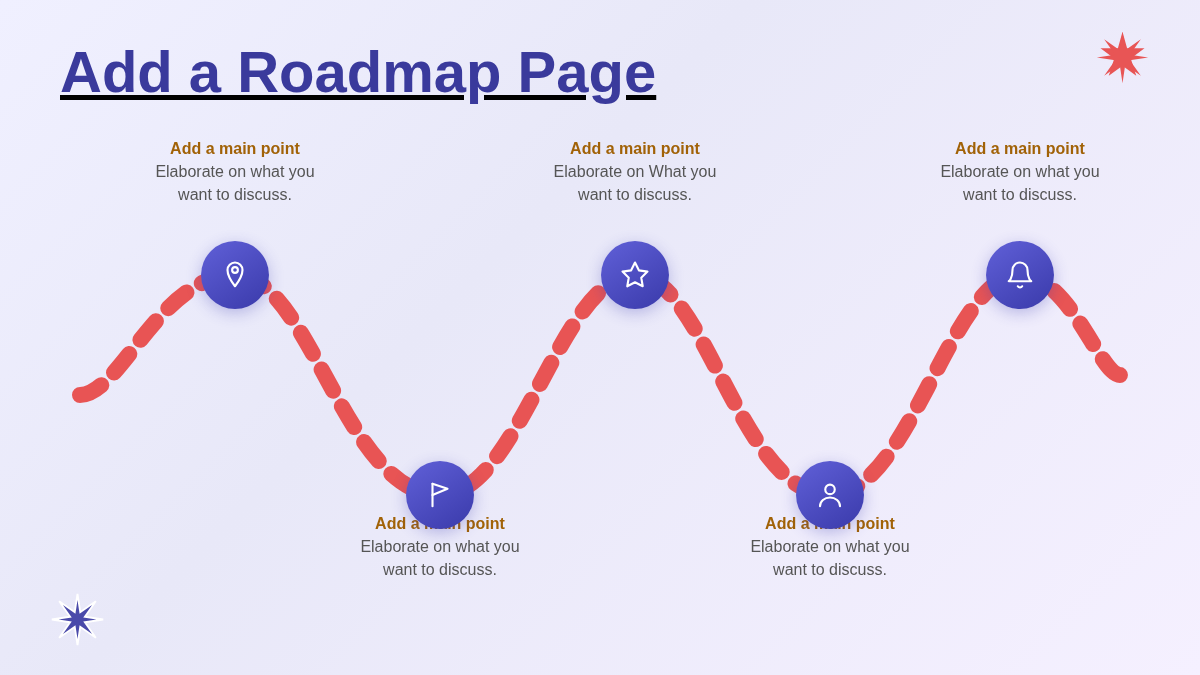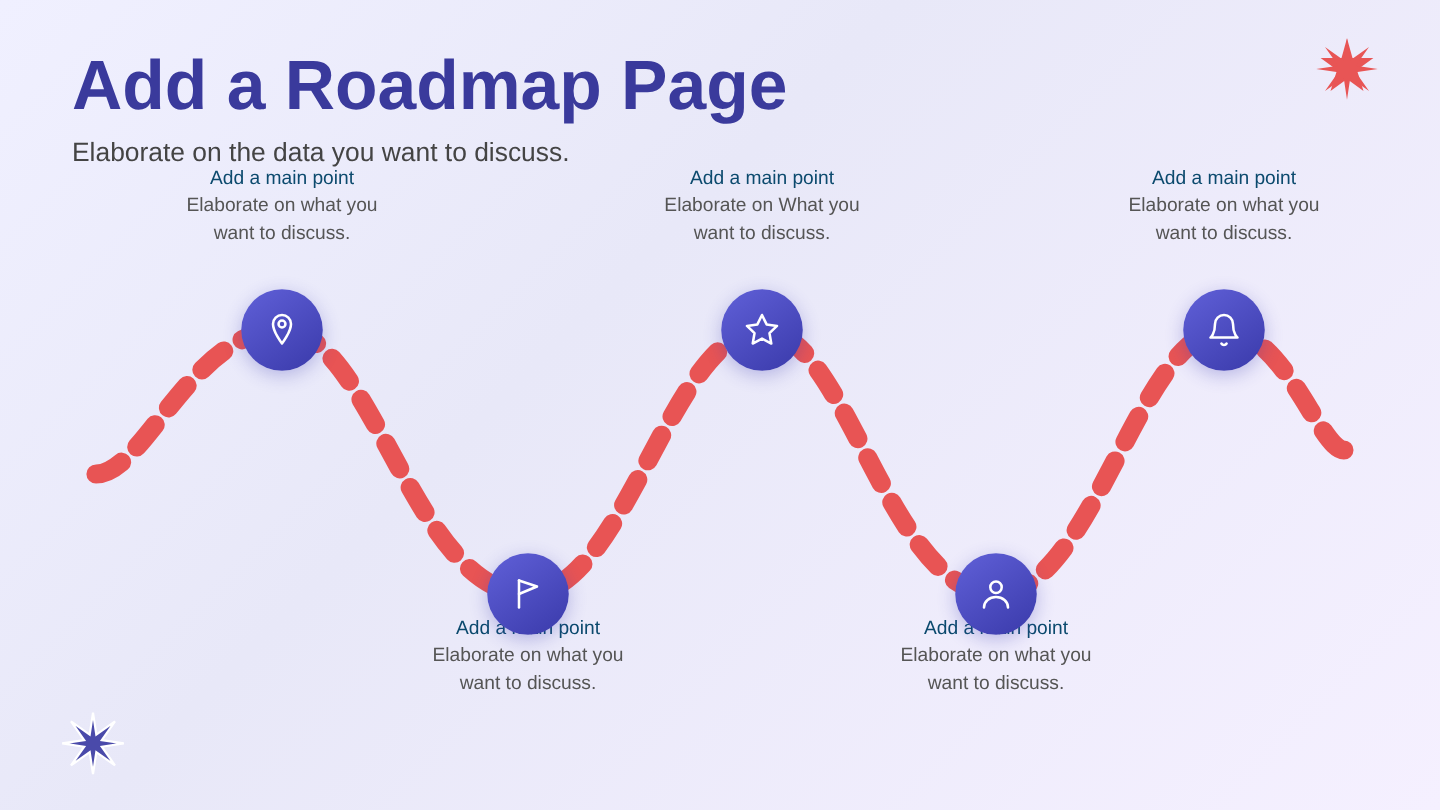--- a/index.html
+++ b/index.html
@@ -11,20 +11,21 @@
       font-family: 'Arial', sans-serif;
       background: linear-gradient(135deg, #f0f0ff 0%, #e8e8f8 40%, #f5f0ff 100%);
       position: relative;
     }
 
     .page-container {
       width: 1200px;
       height: 675px;
       position: relative;
       padding: 40px 60px 30px 60px;
+      text-decoration: underline;
     }
 
     .title {
       font-size: 58px;
       font-weight: 900;
       color: #3a3a9c;
       line-height: 1.1;
       margin-bottom: 10px;
     }
 
@@ -71,21 +72,20 @@
   </div>
 
   <div class="star-bottom-left">
     <svg viewBox="0 0 60 60" xmlns="http://www.w3.org/2000/svg">
       <path d="M30 2
         L33 22 L50 10 L38 27 L58 30 L38 33 L50 50 L33 38 L30 58 L27 38 L10 50 L22 33 L2 30 L22 27 L10 10 L27 22 Z" fill="#4a4aaa" stroke="white" stroke-width="2"></path>
     </svg>
   </div>
 
   <h1 class="title">Add a Roadmap Page</h1>
-  <p class="subtitle">Elaborate on the data you want to discuss.</p>
 
 </div>
 
 <style>
   .page-container { position: relative; }
   
   .roadmap-v2 {
     position: absolute;
     top: 200px;
     left: 60px;
@@ -121,22 +121,22 @@
   
   .label-bottom {
     position: absolute;
     text-align: center;
     transform: translateX(-50%);
     width: 165px;
   }
   
   .lbl-main {
     font-size: 16px;
-    font-weight: 400;
-    color: #0c4a6e;
+    font-weight: 700;
+    color: #a16207;
     margin-bottom: 2px;
   }
   
   .lbl-elab {
     font-size: 16px;
     color: #555;
     line-height: 1.45;
   }
 </style>
 

